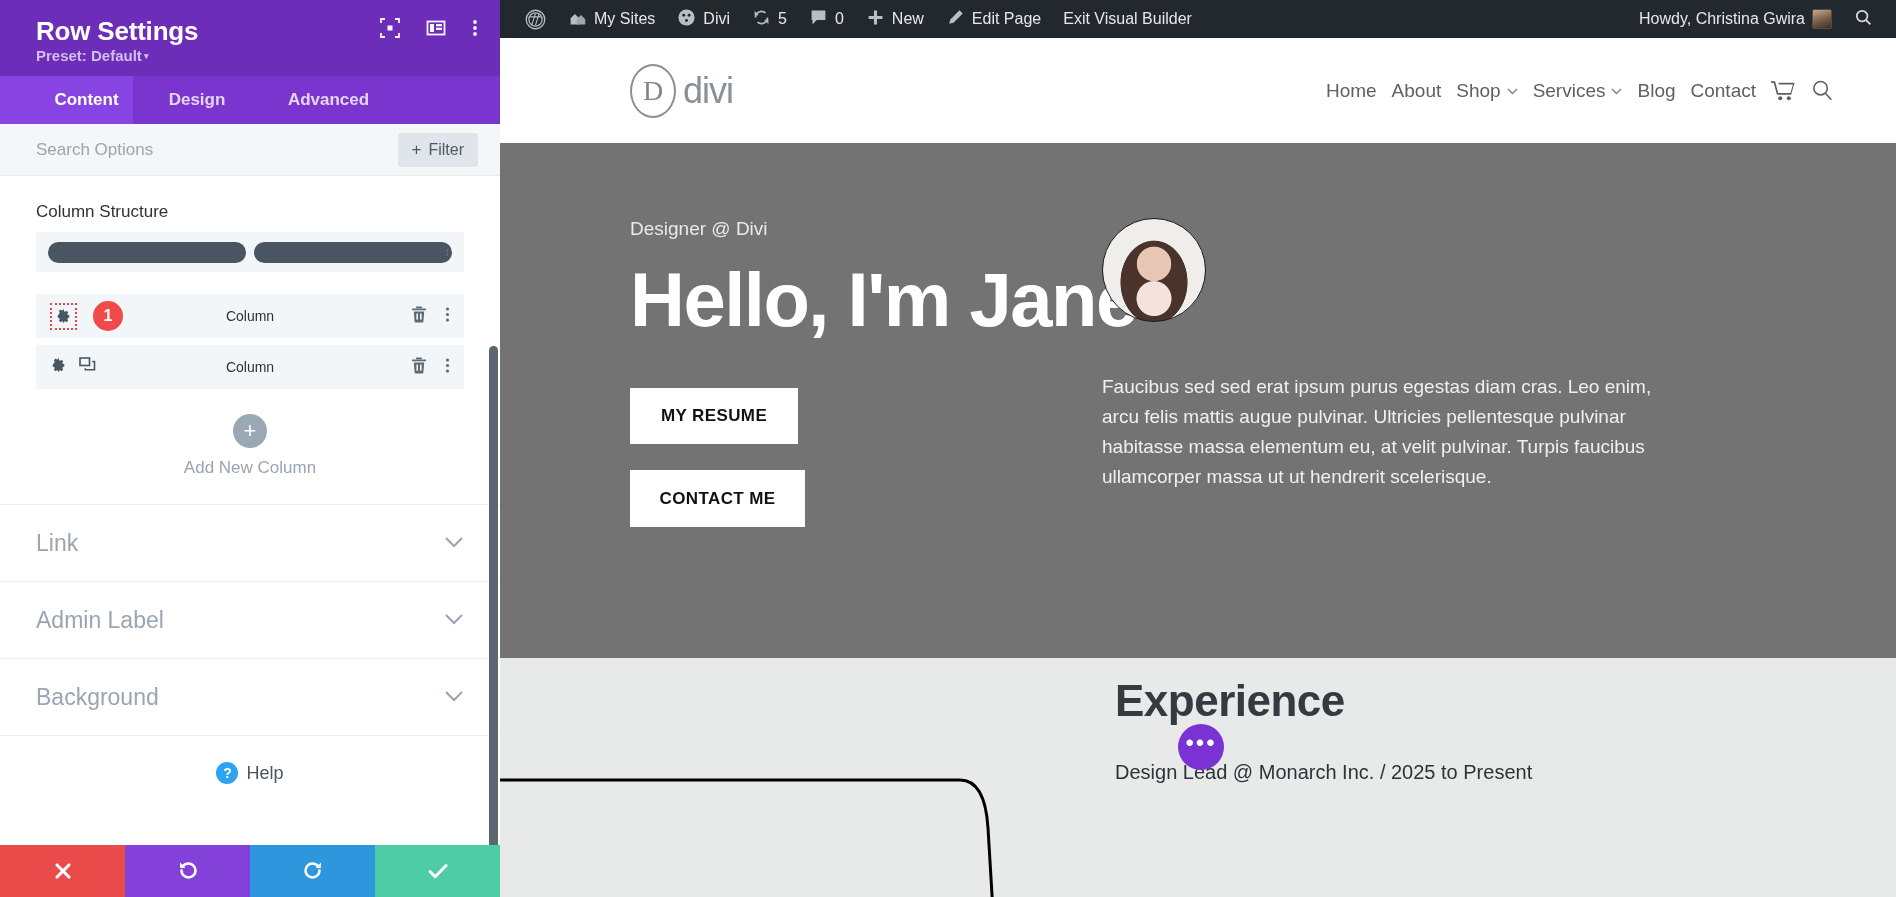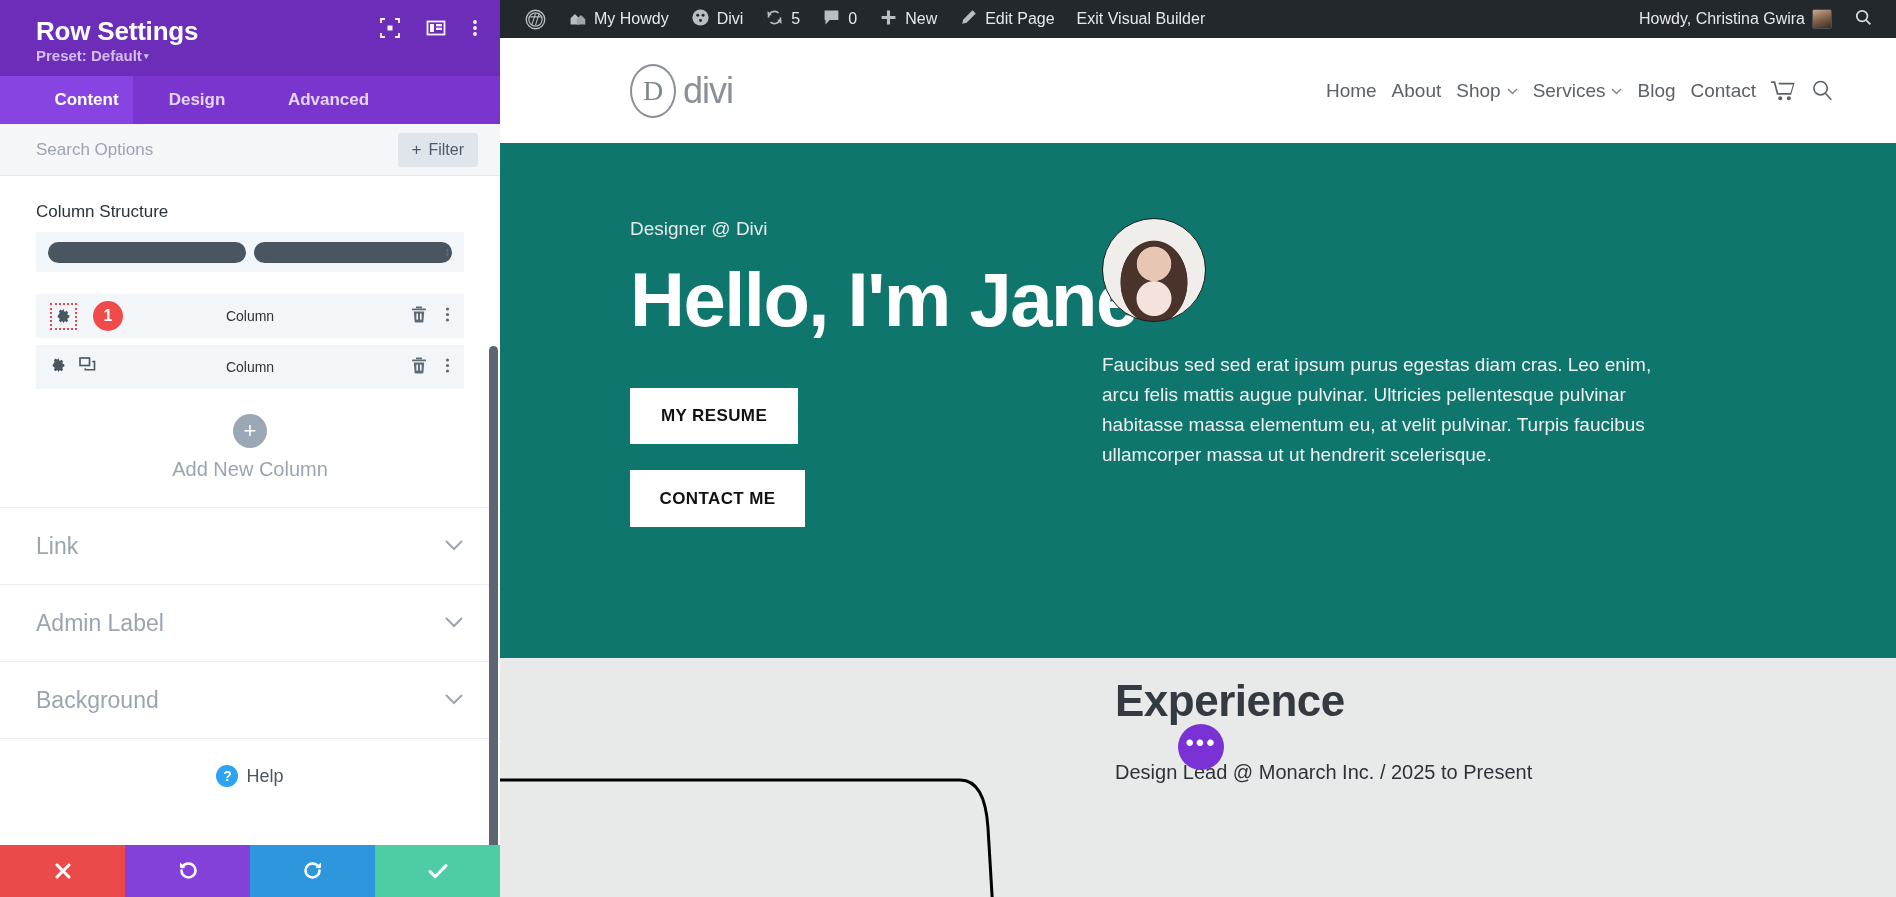--- a/index.html
+++ b/index.html
@@ -108,21 +108,21 @@
     margin-left: 4px;
   }
 
   .add-col { text-align: center; padding: 18px 0 26px 0; }
   .add-col .circ {
     width: 34px; height: 34px; border-radius: 50%;
     background: #9aa7b4; color: #fff; display: inline-flex;
     align-items: center; justify-content: center; font-size: 22px;
     line-height: 1; cursor: pointer;
   }
-  .add-col .lbl { color: #9aa5b1; font-size: 20px; margin-top: 10px; }
+  .add-col .lbl { color: #9aa5b1; font-size: 17px; margin-top: 10px; }
 
   .accordion { border-top: 1px solid #eceff2; }
   .acc-row {
     height: 77px; display: flex; align-items: center;
     padding: 0 36px; border-bottom: 1px solid #eceff2; cursor: pointer;
   }
   .acc-row .acc-title { font-size: 23px; color: #9aa5b1; }
   .acc-row .chev { margin-left: auto; color: #9aa5b1; }
 
   .help-row {
@@ -185,21 +185,21 @@
     font-family: "Liberation Serif", serif;
   }
   .logo .dtext { font-size: 36px; color: #8a9097; letter-spacing: -1px; }
   .nav { margin-left: auto; display: flex; align-items: center; gap: 15px; }
   .nav a {
     color: #5c6166; font-size: 19px; text-decoration: none;
     display: flex; align-items: center; gap: 6px; cursor: pointer;
   }
   .nav .dc { font-size: 12px; color: #7d8389; }
 
-  .hero { background: #0f766e; height: 515px; position: relative; padding: 75px 0 0 130px; }
+  .hero { background: #737373; height: 515px; position: relative; padding: 75px 0 0 130px; }
   .hero-eyebrow { color: #e9e9e9; font-size: 19px; }
   .hero-title {
     color: #fff; font-size: 76px; font-weight: bold; margin-top: 22px;
     letter-spacing: -1.5px; line-height: 1;
   }
   .hero-btns { margin-top: 50px; }
   .hero-btn {
     background: #fff; color: #111; border: none;
     display: block; font-size: 17px; font-weight: bold;
     letter-spacing: 0.4px; cursor: pointer;
@@ -214,21 +214,21 @@
   .avatar-photo {
     width: 104px; height: 104px; border-radius: 50%;
     background:
       radial-gradient(circle at 50% 78%, #f4e3dd 0 18%, rgba(244,227,221,0) 19%),
       radial-gradient(circle at 50% 44%, #e8c6b4 0 22%, rgba(232,198,180,0) 23%),
       radial-gradient(ellipse at 50% 62%, #4a332a 0 46%, rgba(74,51,42,0) 47%),
       radial-gradient(circle at 50% 50%, #efeeea 0 68%, #e6e4df 100%);
     border: 1px solid #1a1a1a;
   }
   .hero-para {
-    color: #f0f0f0; font-size: 19px; line-height: 1.58; margin-top: 28px;
+    color: #f0f0f0; font-size: 19px; line-height: 1.58; margin-top: 50px;
     width: 560px;
   }
 
   .lower { background: #e8e9e9; height: 239px; position: relative; }
   .curve-svg { position: absolute; left: -500px; top: -130px; }
   .exp-wrap { position: absolute; left: 615px; top: 18px; }
   .exp-title {
     font-size: 44px; font-weight: bold; color: #333a40; letter-spacing: -0.5px;
   }
   .exp-sub { font-size: 20px; color: #2c3338; margin-top: 35px; }
@@ -468,21 +468,21 @@
           <path d="M6 9h12M12 5.2l-4.2 13M16.2 5.2L12 18.5" stroke="#b9bec2" stroke-width="1.2"></path>
           </svg>
       </div>
       <div class="ab-item">
         <span>
           <svg width="19" height="19" viewBox="0 0 22 22">
               <path d="M3 12l5-5 5 5v7H3z" fill="#b9bec2"></path>
             <path d="M10 13l5-5 5 5v6h-10z" fill="#9fa5aa"></path>
             </svg>
         </span>
-        <span class="ab-lbl">My Howdy</span>
+        <span class="ab-lbl">My Sites</span>
       </div>
       <div class="ab-item">
         <span>
           <svg width="19" height="19" viewBox="0 0 22 22">
               <circle cx="11" cy="11" r="9.4" fill="#b9bec2"></circle>
             <circle cx="7.8" cy="8.4" r="1.7" fill="#23282d"></circle>
               <circle cx="14" cy="8.4" r="1.7" fill="#23282d"></circle>
             <circle cx="11" cy="14.4" r="1.7" fill="#23282d"></circle>
             </svg>
         </span>

